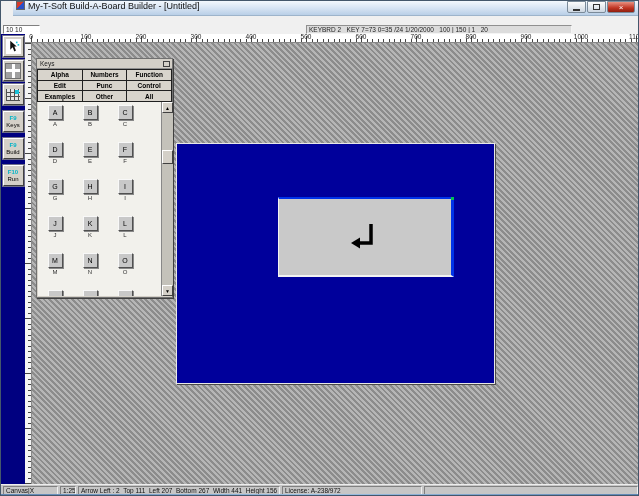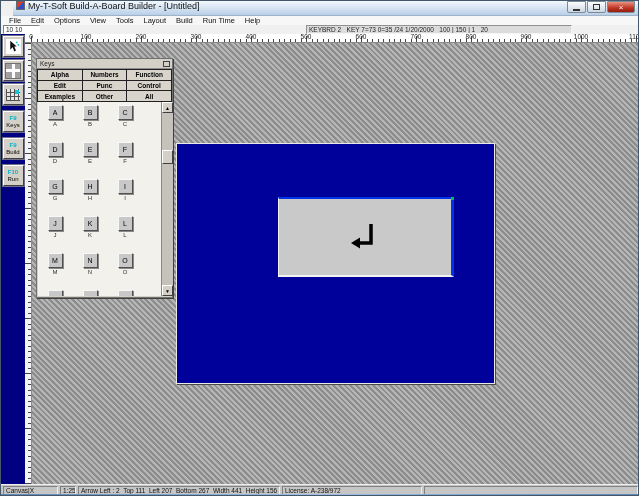--- a/index.html
+++ b/index.html
@@ -121,31 +121,20 @@
       <span class="wbtn">
           <span class="glyph-min"></span>
         </span>
       <span class="wbtn">
           <span class="glyph-max"></span>
         </span>
       <span class="wbtn close">×</span>
     </span>
   </div>
 
-  <div class="menubar" id="menubar">
-      <span class="menu-item">File</span>
-      <span class="menu-item">Edit</span>
-      <span class="menu-item">Options</span>
-      <span class="menu-item">View</span>
-      <span class="menu-item">Tools</span>
-      <span class="menu-item">Layout</span>
-      <span class="menu-item">Build</span>
-      <span class="menu-item">Run Time</span>
-      <span class="menu-item">Help</span>
-    </div>
 
   <div class="infobar">
     <span class="posbox">10 10</span>
     <span class="infostrip">KEYBRD 2   KEY 7=73 0=35 /24 1/20/2000   100 | 150 | 1   20</span>
   </div>
 
   <div class="hruler" id="hruler">
       <div class="h-tick" style="left: 6px; height: 6px;"></div>
       <div class="h-label" style="left: 6px;">0</div>
       <div class="h-tick" style="left: 61px; height: 6px;"></div>

